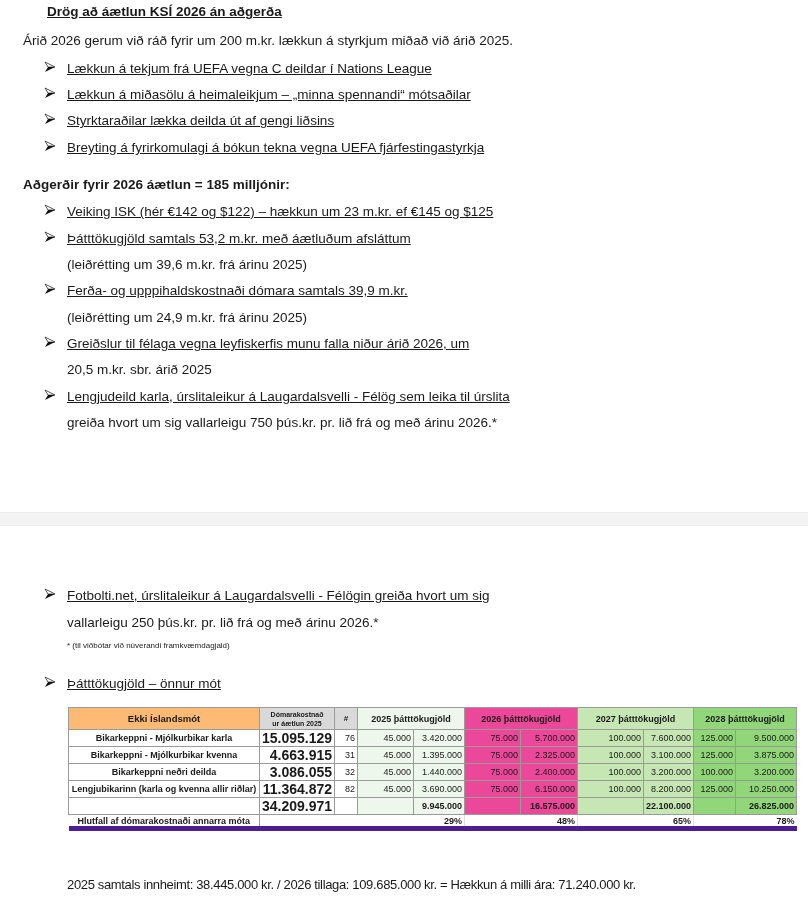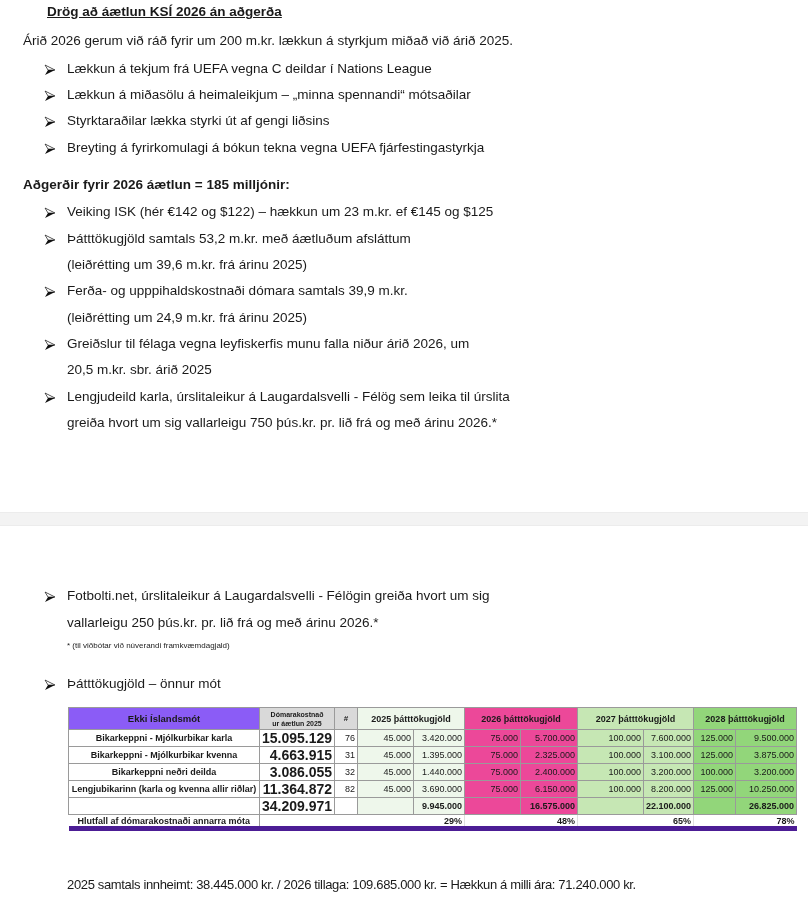--- a/index.html
+++ b/index.html
@@ -9,37 +9,37 @@
     .page { position: absolute; left: 0; width: 808px; background: #fff; }
     .page1 { top: 0; height: 512px; }
     .gap { position: absolute; left: 0; top: 512px; width: 808px; height: 14px; background: #f3f3f3; border-top: 1px solid #ececec; border-bottom: 1px solid #ececec; }
     .page2 { top: 526px; height: 371px; }
 
     .abs { position: absolute; white-space: nowrap; }
     .title { left: 23px; top: 4px; font-size: 13.5px; font-weight: bold; text-decoration: underline; padding-left: 24px; }
     .intro { left: 23px; top: 33px; font-size: 13.5px; }
     .subhead { left: 23px; top: 177px; font-size: 13.5px; font-weight: bold; }
 
-    .bullet-line { position: absolute; left: 44px; font-size: 13.5px; white-space: nowrap; display: flex; align-items: flex-end; }
+    .bullet-line { position: absolute; left: 44px; font-size: 13.5px; white-space: nowrap; display: flex; align-items: flex-start; text-decoration: underline; }
     .arrow { width: 12px; height: 12px; margin-right: 11px; display: inline-block; }
     .cont-line { position: absolute; left: 67px; font-size: 13.5px; white-space: nowrap; }
     .footnote { position: absolute; left: 67px; font-size: 8px; white-space: nowrap; color: #222; }
 
     .narrow { font-family: "Liberation Sans Narrow", "Liberation Sans", sans-serif; font-size: 13px; letter-spacing: -0.35px; }
 
     
     table.fees { position: absolute; left: 68px; top: 181px; border-collapse: collapse; font-size: 9px; font-family: "Liberation Sans", sans-serif; }
     table.fees td { border: 1px solid #9a9a9a; height: 14px; padding: 0 2px; white-space: nowrap; }
     table.fees tr.hdr td { height: 22px; font-weight: bold; text-align: center; }
     table.fees .lbl { font-weight: bold; text-align: center; width: 191px; }
     table.fees .dk { text-align: right; font-weight: bold; width: 62px; font-size: 14px; }
     table.fees .cnt { text-align: right; width: 23px; }
     table.fees .num { text-align: right; }
     table.fees .b { font-weight: bold; }
-    .hdr .lbl { background: #8b5cf6; text-align: center !important; font-size: 9.5px; }
+    .hdr .lbl { background: #fdba74; text-align: center !important; font-size: 9.5px; }
     .hdr .dkh { background: #d9d9d9; font-size: 7px; line-height: 9px; }
     .hdr .cnth { background: #d9d9d9; font-size: 8px; }
     .c25 { background: #eef7eb; }
     .c26 { background: #ec4899; }
     .c27 { background: #c6e7b4; }
     .c28 { background: #92d67a; }
     tr.ratio td { border: none; border-bottom: 5px solid #4c1d95; background: #fff !important; }
     tr.ratio td.lbl { border-right: 1px solid #9a9a9a; }
     tr.ratio td.sep { border-left: 1px solid #e0e0e0; }
     .w56 { width: 56px; } .w51 { width: 51px; } .w57 { width: 57px; } .w66 { width: 66px; } .w50 { width: 50px; } .w42 { width: 42px; } .w61 { width: 61px; }
@@ -69,21 +69,21 @@
   <div class="bullet-line" style="top:87px">
     <svg class="arrow">
         <use href="#arrowhead"></use>
       </svg>
     <span>Lækkun á miðasölu á heimaleikjum – „minna spennandi“ mótsaðilar</span>
   </div>
   <div class="bullet-line" style="top:113px">
     <svg class="arrow">
         <use href="#arrowhead"></use>
       </svg>
-    <span>Styrktaraðilar lækka styrki út af gengi liðsins</span>
+    <span>Styrktaraðilar lækka deilda út af gengi liðsins</span>
   </div>
   <div class="bullet-line" style="top:140px">
     <svg class="arrow">
         <use href="#arrowhead"></use>
       </svg>
     <span>Breyting á fyrirkomulagi á bókun tekna vegna UEFA fjárfestingastyrkja</span>
   </div>
 
   <div class="abs subhead">Aðgerðir fyrir 2026 áætlun = 185 milljónir:</div>
 

